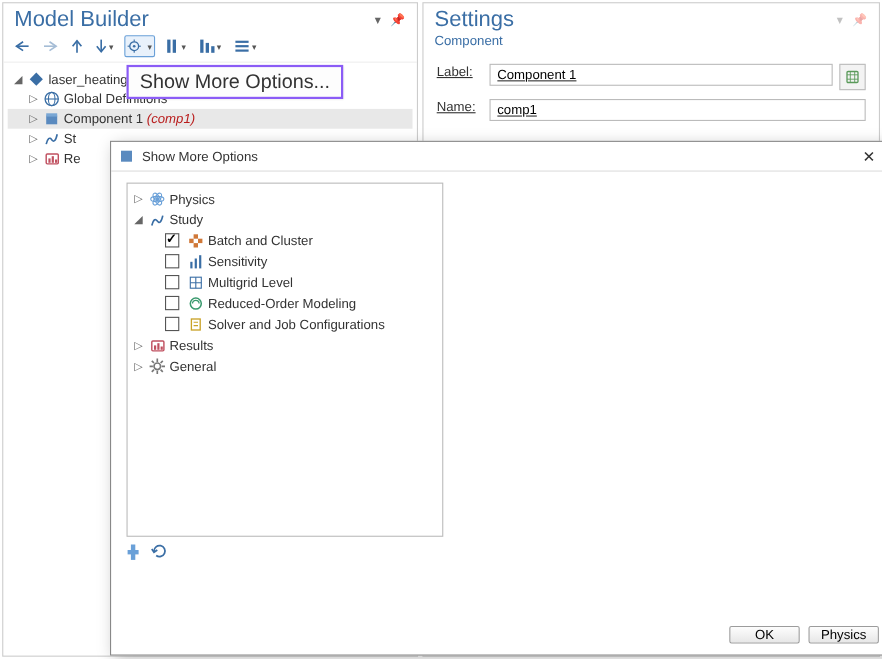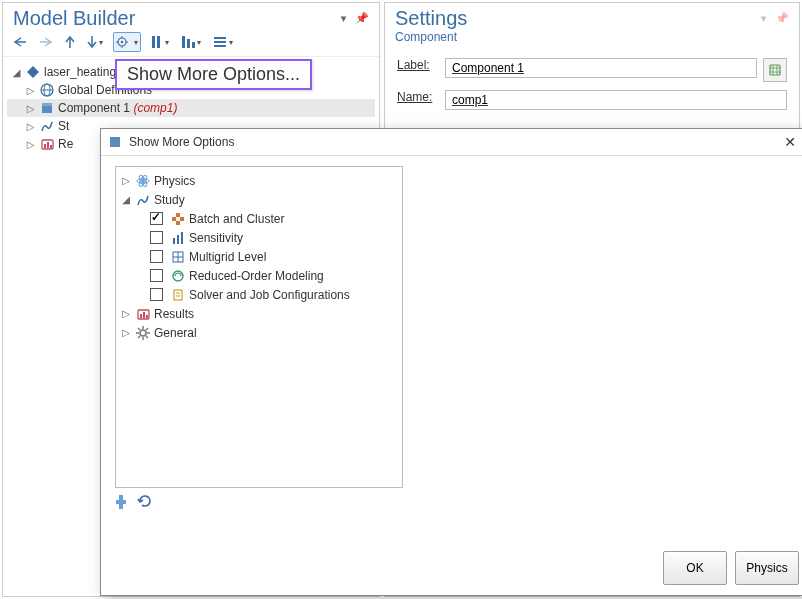--- a/index.html
+++ b/index.html
@@ -137,21 +137,21 @@
   .dlg-ind0 { padding-left: 2px; }
   .dlg-ind2 { padding-left: 30px; }
 
   .dlg-toolstrip { padding:6px 0 0 0; display:flex; gap:10px; color:#3a6ea5; }
   .dlg-buttons {
     padding: 8px 12px 10px 0;
     display:flex; justify-content:flex-end; gap:8px;
     border-top: none;
   }
   .btn {
-    min-width:64px; height:34px;
+    min-width:64px; height:16px;
     border:1px solid #9c9c9c; background:linear-gradient(#fdfdfd,#e7e7e7);
     font-family:inherit; font-size:12px;
     padding:0 10px;
     border-radius:2px;
   }
 
   svg { overflow: visible; }
 </style>
 </head>
 <body>

